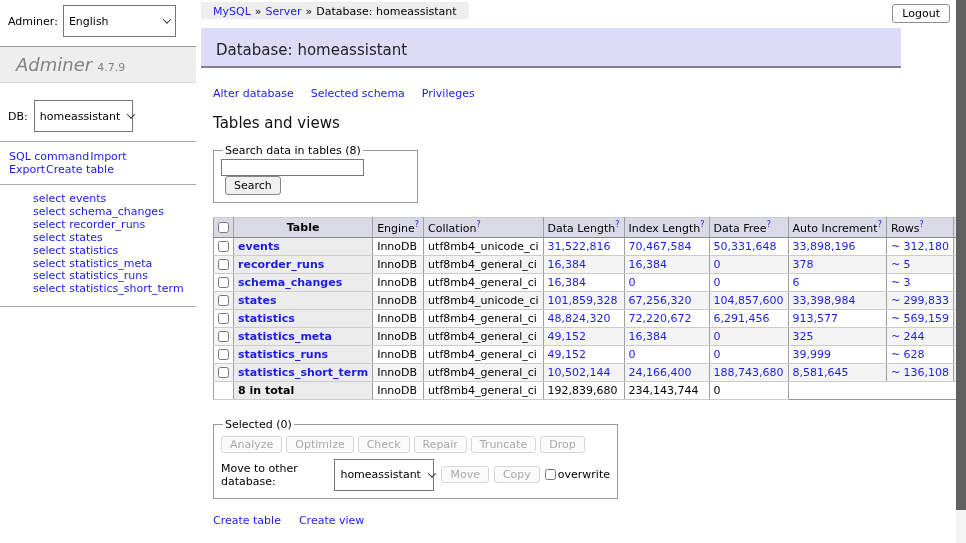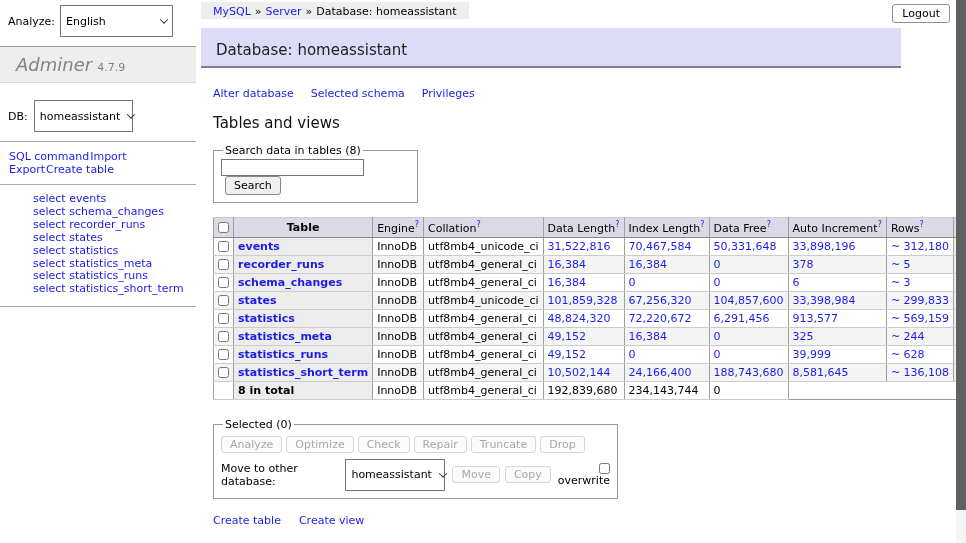--- a/index.html
+++ b/index.html
@@ -67,37 +67,37 @@
 
   
   .selected-fieldset { margin-top: 18px; width: 405px; }
   .btn-row { margin: 3px 0 6px; }
   .btn-row .btn, .btn[disabled] { margin-right: 4px; }
   .btn[disabled] { color: #a8a8a8; border-color: #d6d6d6; background: #fbfbfb; cursor: default; }
   .move-row { display: flex; align-items: center; }
   .move-row .lbl { margin-right: 6px; }
   .move-row .selectbox { width: 100px; margin-right: 7px; }
   .move-row .btn { margin-right: 5px; }
-  .move-row label { display: inline-flex; align-items: flex-end; flex-direction: column; }
+  .move-row label { display: inline-flex; align-items: center; }
   .move-row label span { margin-left: 2px; }
 
   .create-links { margin-top: 15px; }
   .create-links a { margin-right: 18px; }
   .h-routines { margin-top: 15px; }
 
   
   #scrollbar { position: absolute; right: 0; top: 0; width: 10px; height: 543px; background: #f5f5f5; }
   #scroll-thumb { position: absolute; top: 0; left: 0; width: 10px; height: 510px; background: #606060; }
 </style>
 </head>
 <body>
 
 <div id="sidebar">
   <div class="lang-row">
-    <span class="lbl">Analyze:</span>
+    <span class="lbl">Adminer:</span>
     <span class="selectbox">
       <span>English</span>
       <span class="chev"></span>
     </span>
   </div>
   <div class="h1-block">
     <span class="logo">Adminer</span><span class="ver">4.7.9</span>
   </div>
   <div class="db-row">
     <span class="lbl">DB:</span>

